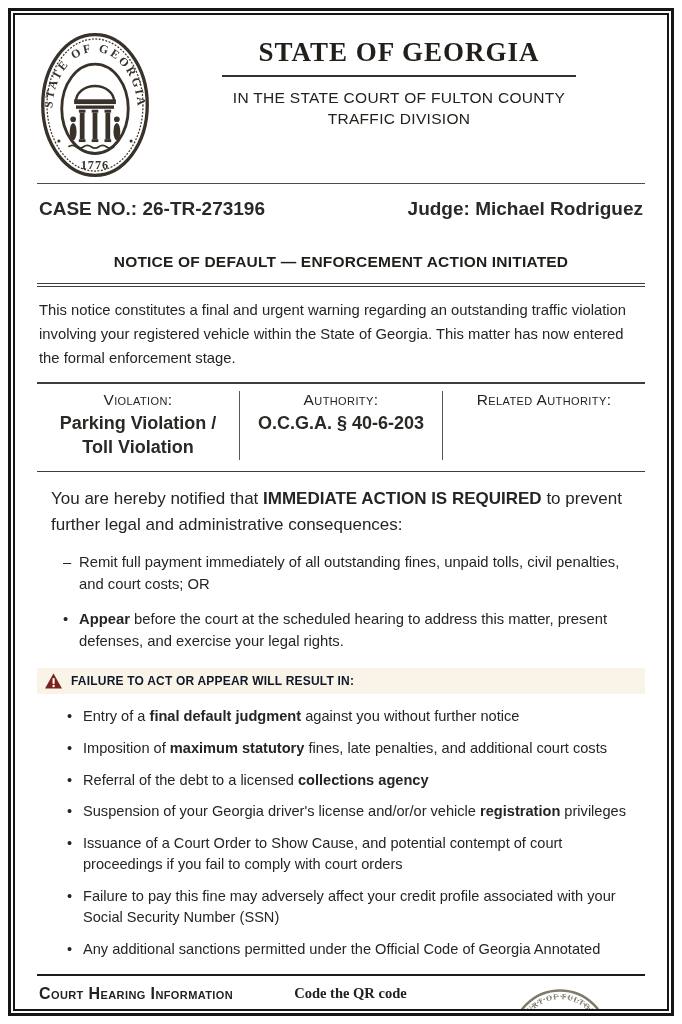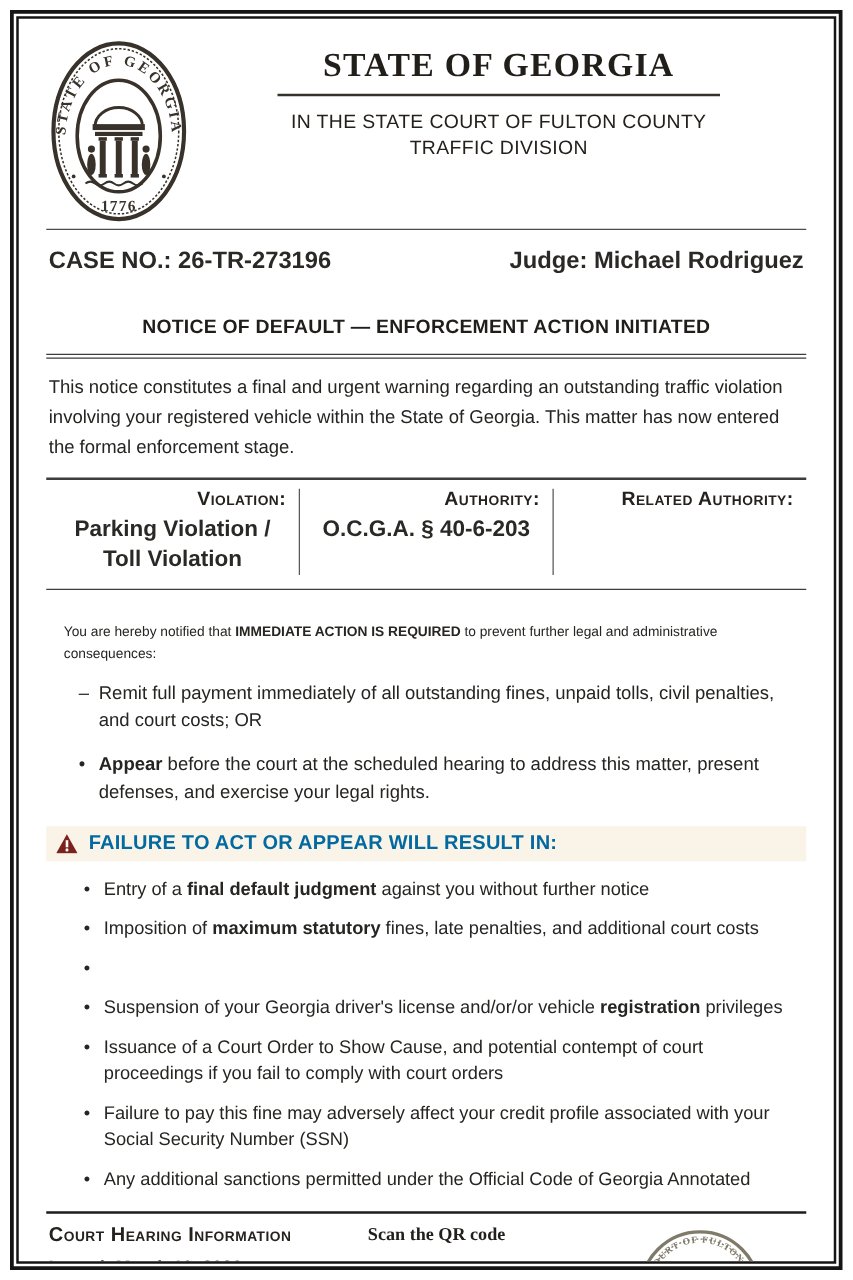--- a/index.html
+++ b/index.html
@@ -32,32 +32,32 @@
 
   .notice-title { text-align:center; font-weight:bold; font-size:15.5px; letter-spacing:.2px; margin-top:33px; color:#201e1a; }
   .rule-double { margin-top:12px; border-top:1.5px solid #3d3d3d; border-bottom:1.5px solid #3d3d3d; height:4px; }
 
   .intro { font-size:14.8px; line-height:1.62; margin:12px 4px 11px 2px; }
 
   
   .vtable { display:flex; border-top:2px solid #3d3d3d; border-bottom:1.5px solid #3d3d3d; text-align:center; padding:7px 0 11px 0; }
   .vcol { flex:1; padding:0 10px; }
   .vcol + .vcol { border-left:1.5px solid #585858; }
-  .vhead { font-variant:small-caps; font-weight:bold; font-size:15.5px; letter-spacing:.4px; color:#25221e;text-align:right; }
+  .vhead { font-variant:small-caps; font-weight:normal; font-size:15.5px; letter-spacing:.4px; color:#25221e; }
   .vval  { font-size:18px; font-weight:600; margin-top:2px; white-space:pre-line; line-height:1.35; color:#2a2926; }
 
   
-  .action-intro { font-size:11px; line-height:1.58; margin:26px 6px 0 14px; }
+  .action-intro { font-size:17px; line-height:1.58; margin:14px 6px 0 14px; }
   .action-item { display:flex; font-size:14.8px; line-height:1.5; margin-top:12px; padding-left:26px; }
   .action-item .marker { width:16px; flex:0 0 auto; text-align:left; }
   .b { font-weight:bold; }
 
   
   .warn-head { display:flex; align-items:center; gap:9px; margin-top:16px; padding:5px 8px; background:#f9f4e7; }
-  .warn-head-text { color:#0369a1; font-weight:bold; font-size:16px; letter-spacing:.2px; }
+  .warn-head-text { color:#0f172a; font-weight:bold; font-size:12px; letter-spacing:.2px; }
   .warn-list { margin:2px 0 0 0; padding:0 0 0 30px; list-style:none; }
   .warn-list li { display:flex; margin-top:10.5px; font-size:14.6px; line-height:1.45; padding-right:6px; }
   .warn-list li .dot { width:16px; flex:0 0 auto; }
 
   
   .footer-rule { border-bottom:2.5px solid #1c1c1c; margin-top:14px; }
   .footer { display:flex; padding-top:9px; flex:1; min-height:0; }
   .f-left { width:41%; padding-left:2px; }
   .f-head { font-variant:small-caps; font-weight:bold; font-size:16px; letter-spacing:.4px; color:#25221e; }
   .f-line { font-size:14.2px; margin-top:8px; font-weight:600; color:#2a2926; }
@@ -170,20 +170,21 @@
         <li>
             <span class="dot">•</span>
             <span><span>Entry of a </span><span class="b">final default judgment</span><span> against you without further notice</span></span>
           </li>
         <li>
             <span class="dot">•</span>
             <span><span>Imposition of </span><span class="b">maximum statutory</span><span> fines, late penalties, and additional court costs</span></span>
           </li>
         <li>
             <span class="dot">•</span>
+            <span><span>Referral of the debt to a licensed </span><span class="b">collections agency</span></span>
           </li>
         <li>
             <span class="dot">•</span>
             <span><span>Suspension of your Georgia driver's license and/or/or vehicle </span><span class="b">registration</span><span> privileges</span></span>
           </li>
         <li>
             <span class="dot">•</span>
             <span><span>Issuance of a Court Order to Show Cause, and potential contempt of court proceedings if you fail to comply with court orders</span></span>
           </li>
         <li>
@@ -199,21 +200,21 @@
       <div class="footer-rule"></div>
 
       <div class="footer">
         <div class="f-left">
           <div class="f-head">Court Hearing Information</div>
           <div class="f-line"><span class="lbl">Issued:</span><span> March 10, 2026</span></div>
 
         </div>
 
         <div class="f-mid">
-          <div class="qr-text">Scan the QR code</div>
+          <div class="qr-text">Code the QR code</div>
           <div class="qr-text">to settle your unpaid balance</div>
 
         </div>
 
         <div class="f-right">
           <svg class="seal-bottom" viewBox="0 0 116 116">
             <g stroke="#7f7a6a" fill="none">
               <circle cx="58" cy="58" r="54" stroke-width="3"></circle>
               <circle cx="58" cy="58" r="47.5" stroke-width="1.2" stroke-dasharray="2,2"></circle>
               <path d="M 44,52 A 15 12 0 0 1 72,52" stroke-width="2"></path>

